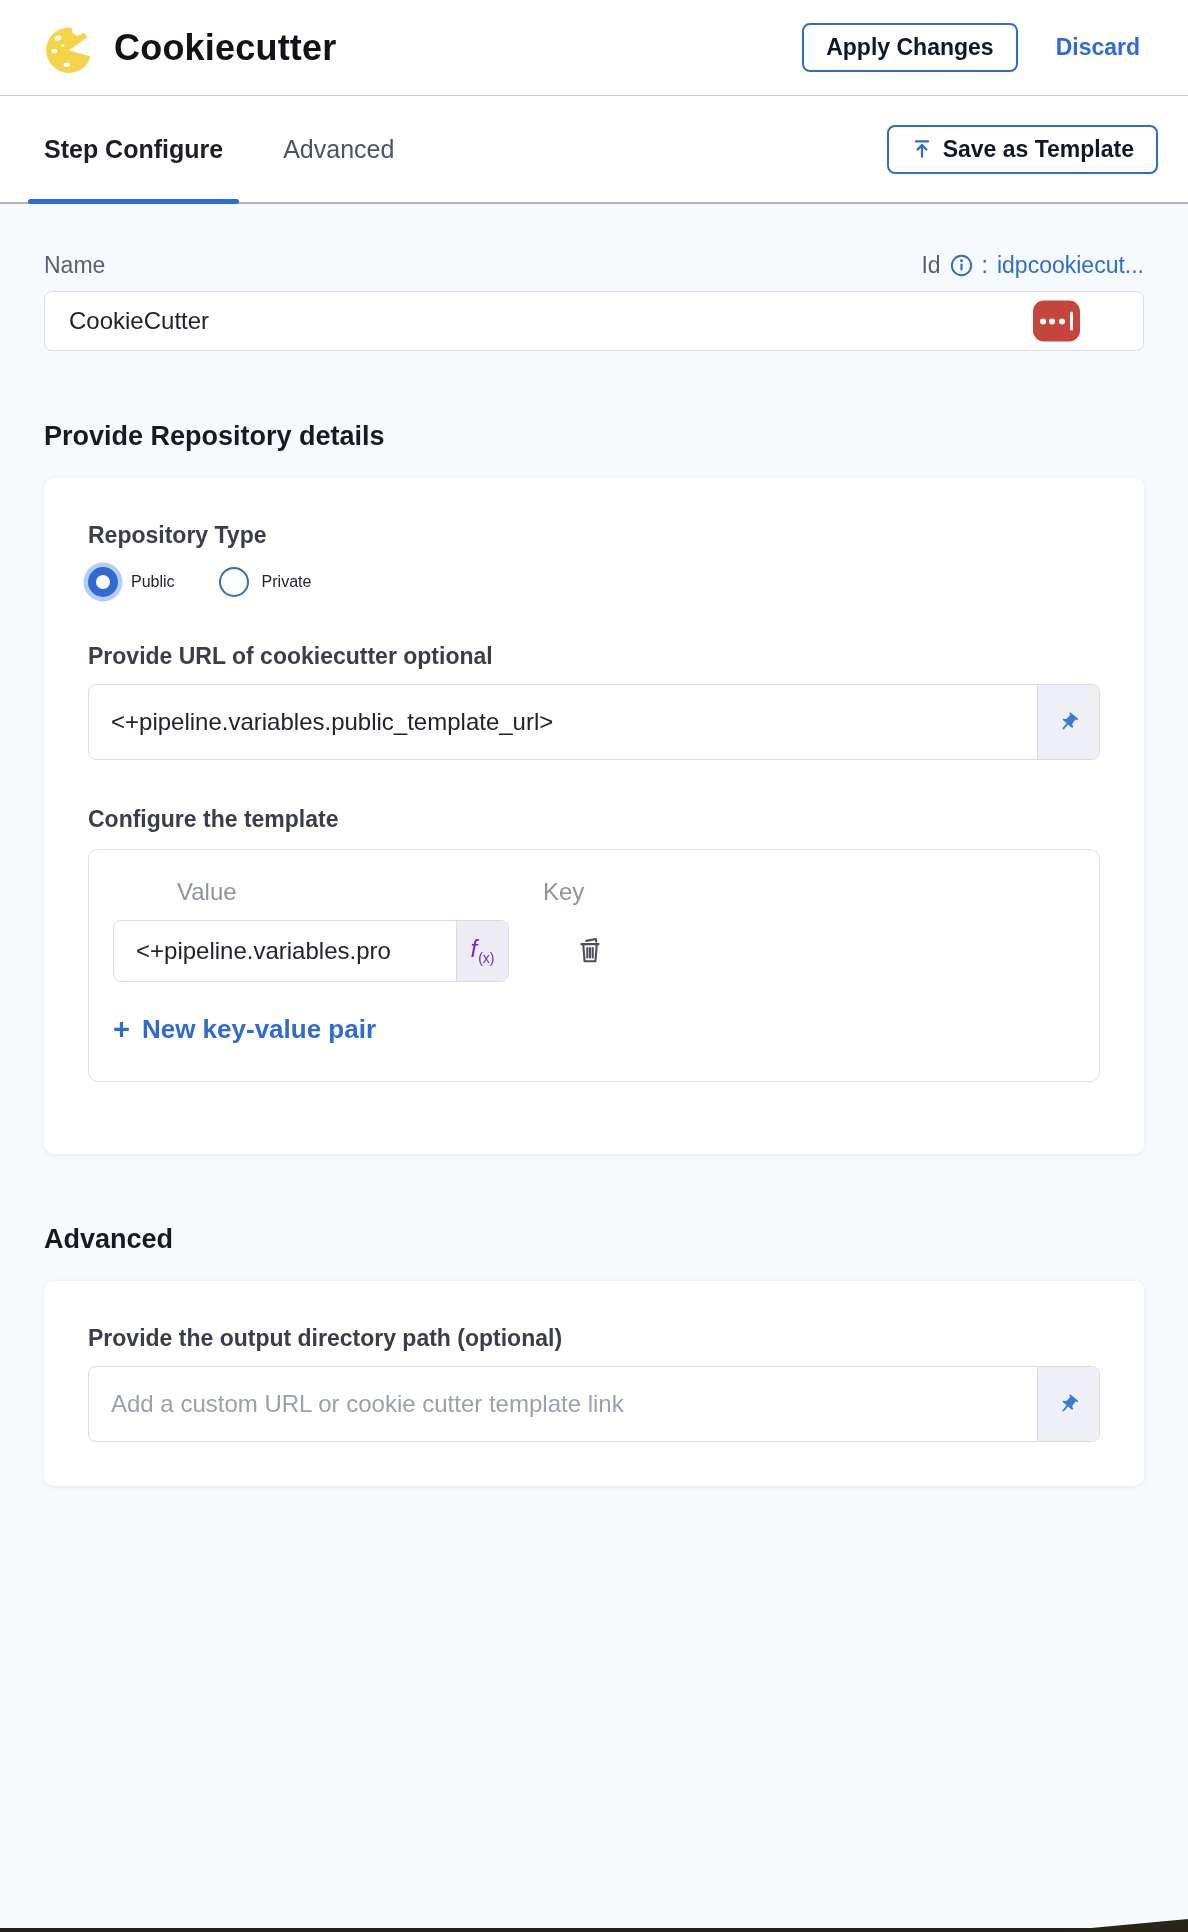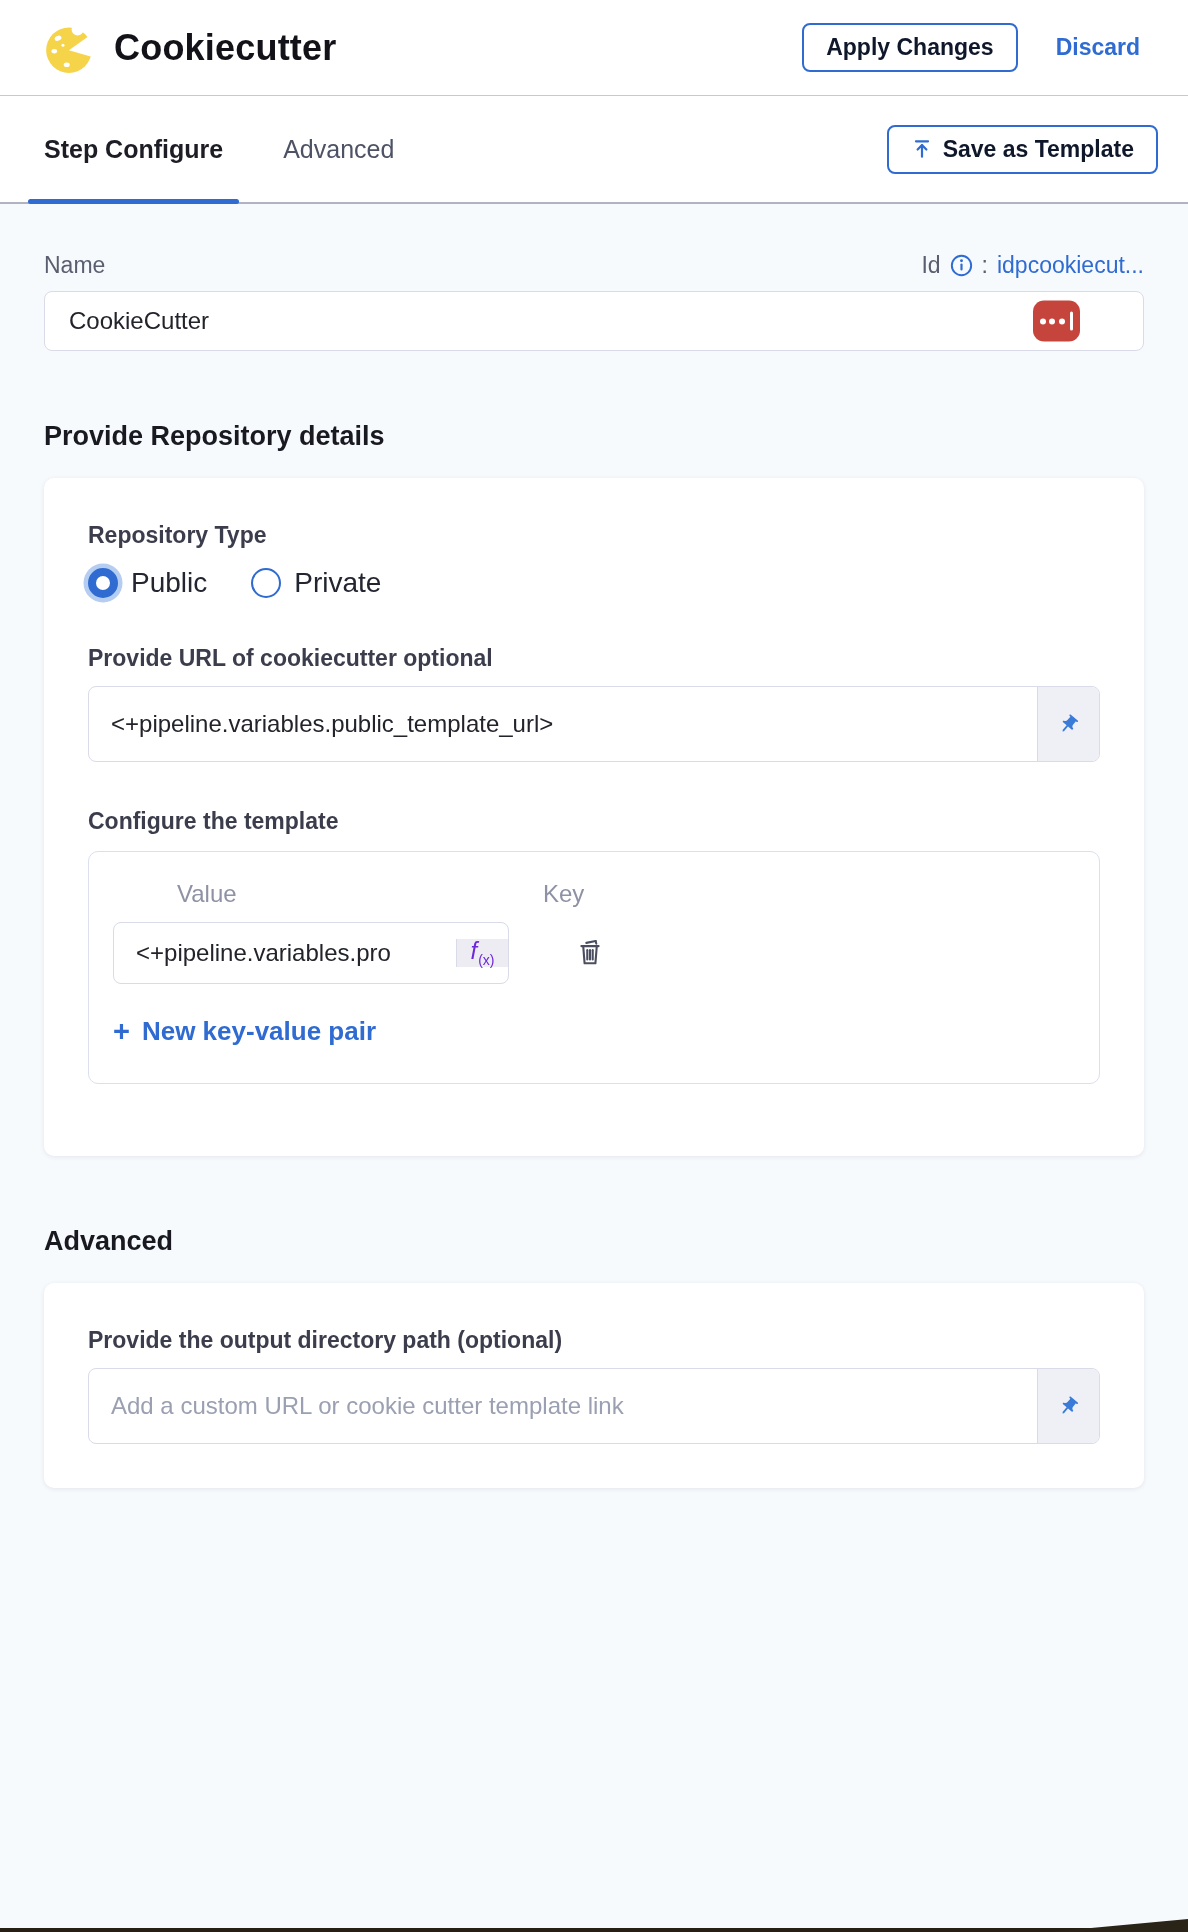--- a/index.html
+++ b/index.html
@@ -102,21 +102,21 @@
   .radio-opt { display:flex; align-items:center; gap:13px; cursor:pointer; }
   .radio-sel {
     width:30px; height:30px; border-radius:50%;
     background:#fff; border:8.5px solid #2f6bd1;
     box-shadow:0 0 0 4.5px #b5cdf0;
   }
   .radio-un {
     width:30px; height:30px; border-radius:50%;
     background:#fff; border:2.5px solid #2f6bd1;
   }
-  .radio-label { font-size:28px; color:#232530; }
+  .radio-label { font-size:16px; color:#232530; }
 
   
   .input-group {
     display:flex; margin-top:14px;
     border:1.5px solid #d9dbe8; border-radius:8px;
     background:#fff; overflow:hidden; height:76px;
   }
   .input-group input {
     flex:1; border:none; outline:none; background:transparent;
     font-size:24px; color:#23242b; padding:0 22px; font-family:inherit; min-width:0;
@@ -138,21 +138,21 @@
     margin-top:16px; border:1.5px solid #dcdff0; border-radius:10px;
     padding:28px 30px 36px 24px;
   }
   .kv-grid { display:grid; grid-template-columns:396px 406px 1fr; column-gap:34px; align-items:center; }
   .kv-header { font-size:24px; color:#8e92a4; }
   .kv-header.value-h { padding-left:64px; }
   .kv-row { margin-top:14px; }
   .kv-key-wrap { position:relative; }
   .kv-key-wrap .text-input { height:62px; padding-right:70px; }
   .kv-key-wrap .multitype-btn { right:14px; }
-  .kv-val-group { margin-top:0; height:62px;align-items:center; }
+  .kv-val-group { margin-top:0; height:62px; }
   .trash-btn { background:none; border:none; cursor:pointer; justify-self:start; margin-left:28px; padding:4px; }
 
   .add-kv {
     margin-top:32px; background:none; border:none; cursor:pointer;
     color:#2f6bd1; font-size:26px; font-weight:700; font-family:inherit;
     display:flex; align-items:center; gap:12px;
   }
   .add-kv .plus { font-size:29px; font-weight:700; line-height:1; }
 
   .card.repo { padding-bottom:72px; }

